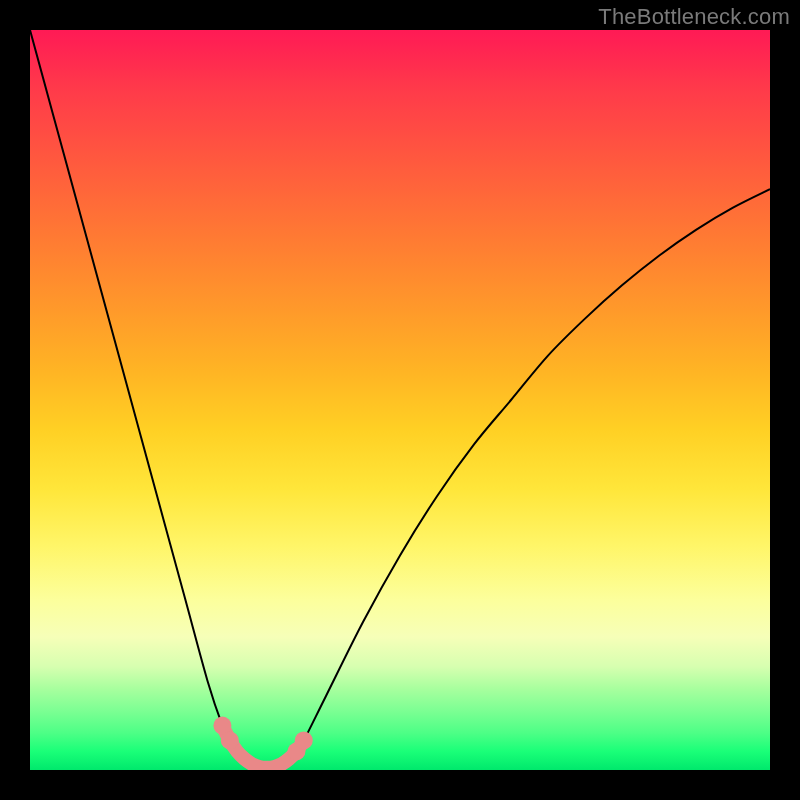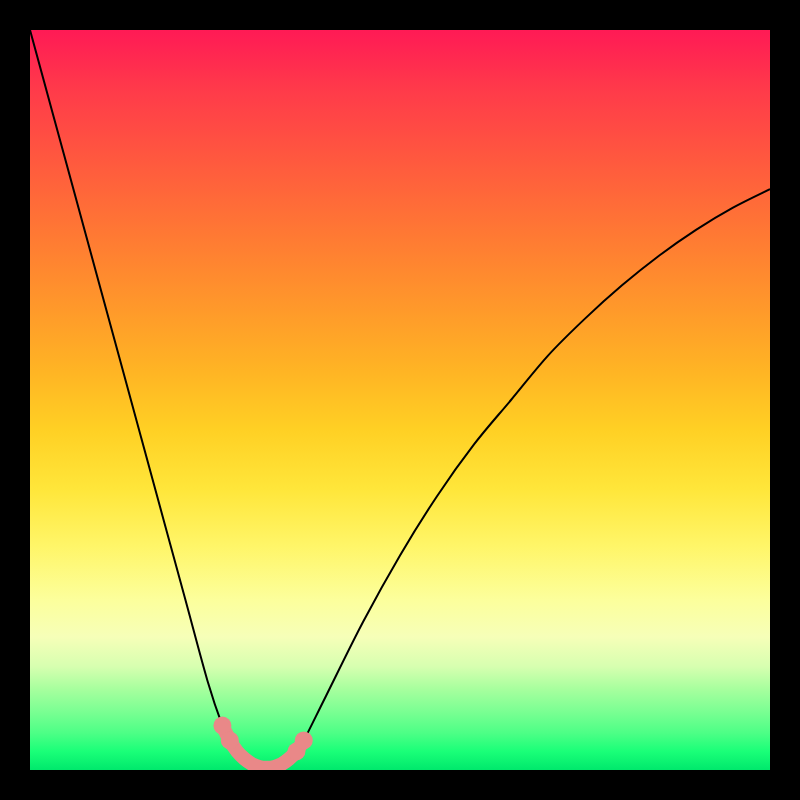--- a/index.html
+++ b/index.html
@@ -64,20 +64,21 @@
     stroke-linecap: round;
     fill: none;
   }
   .curve circle.dot {
     fill: #e98888;
   }
 </style>
 </head>
 <body>
 <div class="frame">
+  <div class="watermark">TheBottleneck.com</div>
   <div class="plot">
     <svg class="curve" viewBox="0 0 740 740">
       <path id="mainCurve" class="main" d="M 0 0 C 3.6999999999999997 13.566666666666663 14.8 54.26666666666665 22.2 81.39999999999998 C 29.599999999999998 108.5333333333333 37 135.66666666666663 44.4 162.79999999999995 C 51.8 189.93333333333328 59.199999999999996 217.06666666666666 66.6 244.2 C 74 271.3333333333333 81.39999999999999 298.46666666666664 88.8 325.59999999999997 C 96.2 352.7333333333333 103.6 379.8666666666667 111 407 C 118.4 434.1333333333333 125.79999999999998 461.26666666666665 133.2 488.4 C 140.6 515.5333333333333 148 542.6666666666666 155.4 569.8 C 162.8 596.9333333333333 171.43333333333334 630.2333333333333 177.6 651.2 C 183.76666666666665 672.1666666666667 188.7 685.7333333333333 192.4 695.6 C 196.10000000000002 705.4666666666667 197.33333333333334 706.0833333333333 199.8 710.4 C 202.26666666666668 714.7166666666667 204.73333333333335 718.4166666666666 207.20000000000002 721.5 C 209.66666666666669 724.5833333333334 212.13333333333333 726.8033333333333 214.6 728.9 C 217.06666666666666 730.9966666666667 219.53333333333333 732.7233333333334 222 734.08 C 224.46666666666667 735.4366666666667 226.93333333333334 736.4233333333333 229.4 737.04 C 231.86666666666667 737.6566666666666 234.33333333333334 737.78 236.8 737.78 C 239.26666666666668 737.78 241.73333333333335 737.6566666666666 244.20000000000002 737.04 C 246.66666666666669 736.4233333333333 249.13333333333335 735.4366666666667 251.60000000000002 734.08 C 254.0666666666667 732.7233333333334 256.53333333333336 730.9966666666667 259 728.9 C 261.46666666666664 726.8033333333333 263.9333333333333 724.5833333333334 266.4 721.5 C 268.8666666666667 718.4166666666666 268.8666666666667 719.65 273.8 710.4 C 278.73333333333335 701.15 286.1333333333333 685.7333333333333 296 666 C 305.8666666666667 646.2666666666667 320.6666666666667 615.4333333333334 333 592 C 345.3333333333333 568.5666666666666 357.66666666666663 546.3666666666667 370 525.4 C 382.33333333333337 504.4333333333333 394.66666666666674 484.7 407.00000000000006 466.2 C 419.33333333333337 447.7 431.6666666666667 430.4333333333333 444 414.4 C 456.3333333333333 398.3666666666667 468.6666666666667 384.8 481 370 C 493.3333333333333 355.2 505.6666666666667 339.16666666666663 518 325.59999999999997 C 530.3333333333334 312.0333333333333 542.6666666666666 300.3166666666667 555 288.6 C 567.3333333333334 276.8833333333333 579.6666666666666 265.7833333333333 592 255.29999999999995 C 604.3333333333334 244.81666666666663 616.6666666666666 234.95000000000002 629 225.70000000000005 C 641.3333333333334 216.45000000000007 653.6666666666666 207.81666666666675 666 199.80000000000007 C 678.3333333333334 191.7833333333334 690.6666666666666 184.38333333333335 703 177.60000000000002 C 715.3333333333334 170.8166666666667 733.8333333333334 162.18333333333337 740 159.10000000000002"></path>
       <g id="accent">
           <path class="segAccent" d="M 192.4 695.6 C 193.63333333333333 698.0666666666667 197.33333333333334 706.0833333333333 199.8 710.4 C 202.26666666666668 714.7166666666667 204.73333333333335 718.4166666666666 207.20000000000002 721.5 C 209.66666666666669 724.5833333333334 212.13333333333333 726.8033333333333 214.6 728.9 C 217.06666666666666 730.9966666666667 219.53333333333333 732.7233333333334 222 734.08 C 224.46666666666667 735.4366666666667 226.93333333333334 736.4233333333333 229.4 737.04 C 231.86666666666667 737.6566666666666 234.33333333333334 737.78 236.8 737.78 C 239.26666666666668 737.78 241.73333333333335 737.6566666666666 244.20000000000002 737.04 C 246.66666666666669 736.4233333333333 249.13333333333335 735.4366666666667 251.60000000000002 734.08 C 254.0666666666667 732.7233333333334 256.53333333333336 730.9966666666667 259 728.9 C 261.46666666666664 726.8033333333333 263.9333333333333 724.5833333333334 266.4 721.5 C 268.8666666666667 718.4166666666666 272.56666666666666 712.25 273.8 710.4"></path>
           <circle class="dot" cx="192.4" cy="695.6" r="9"></circle>
           <circle class="dot" cx="199.8" cy="710.4" r="9"></circle>
           <circle class="dot" cx="266.4" cy="721.5" r="9"></circle>
           <circle class="dot" cx="273.8" cy="710.4" r="9"></circle>
         </g>

